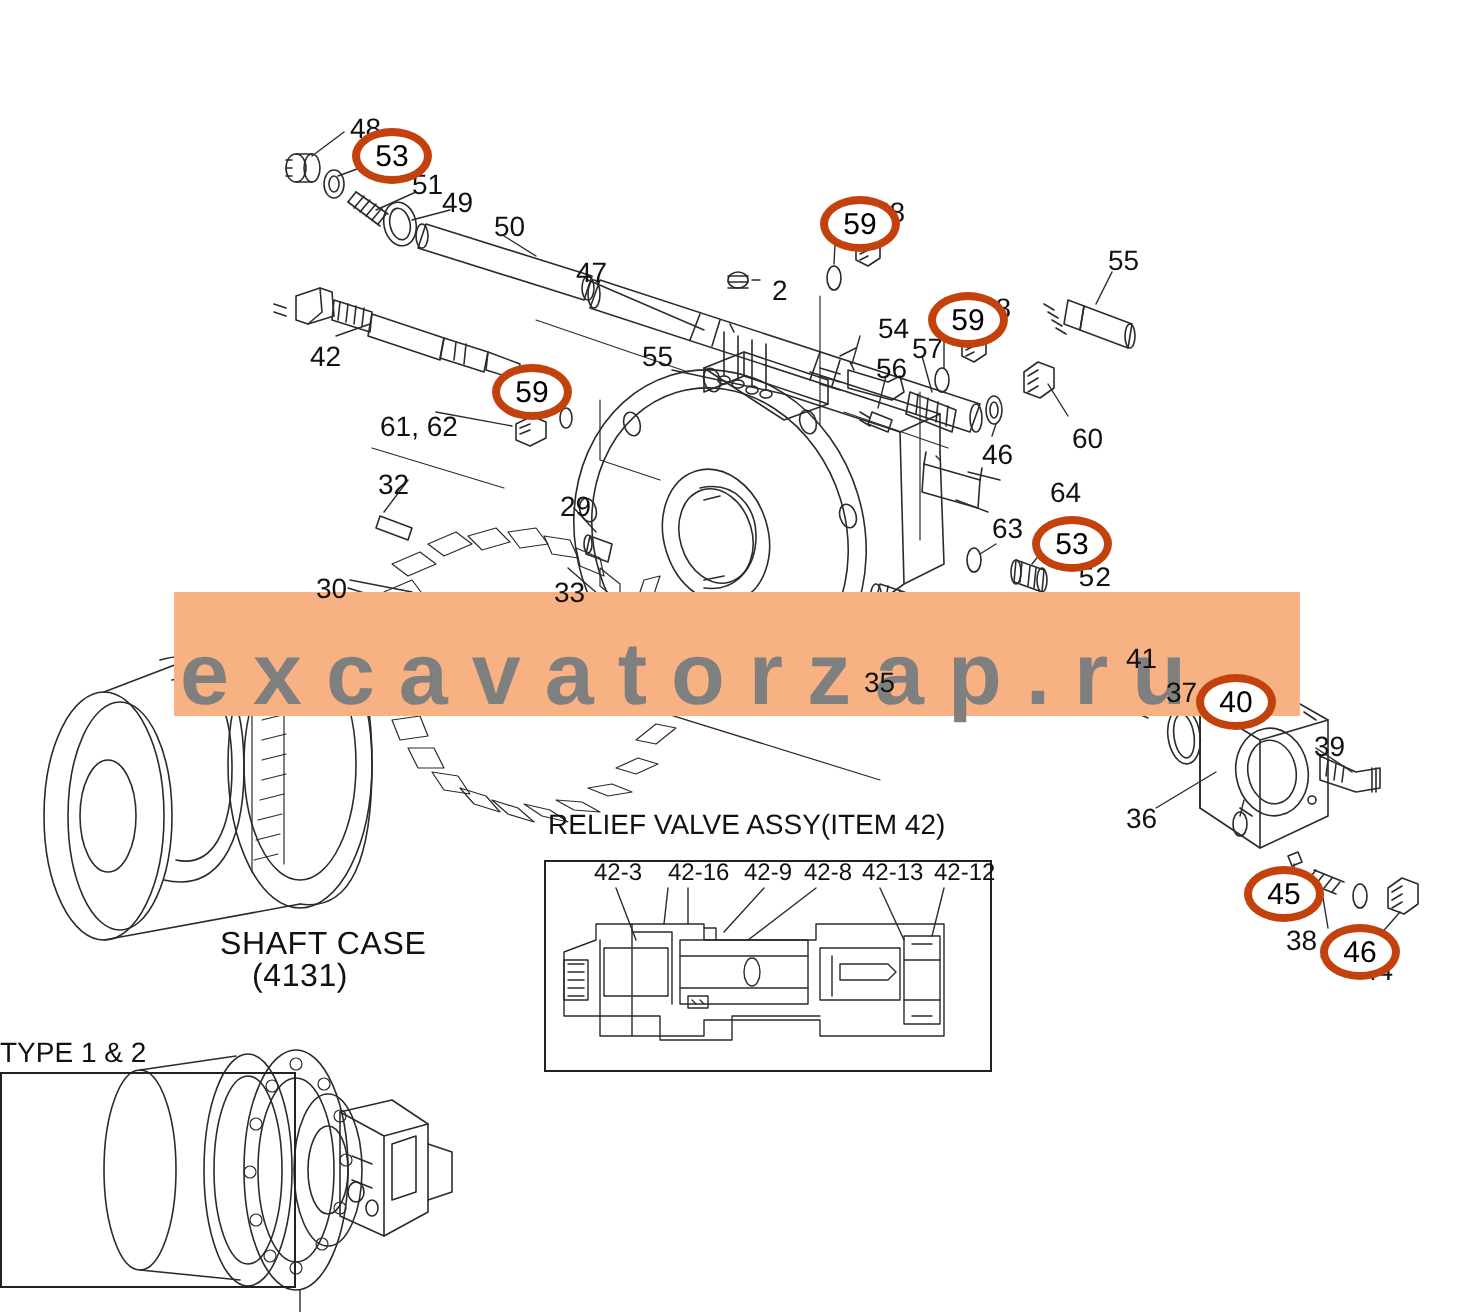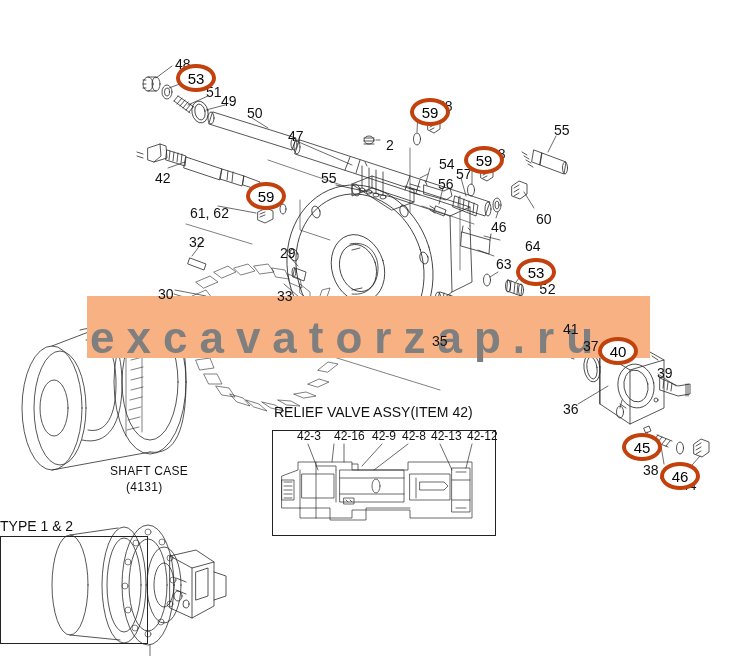--- a/index.html
+++ b/index.html
@@ -5,21 +5,21 @@
   html,body{margin:0;padding:0;background:#ffffff;}
   body{width:736px;height:656px;overflow:hidden;font-family:"Liberation Sans",sans-serif;}
   #stage{position:relative;width:736px;height:656px;background:#ffffff;}
   svg.layer{position:absolute;left:0;top:0;width:736px;height:656px;}
 
   .num{position:absolute;font-family:"Liberation Sans",sans-serif;font-size:14px;color:#111111;
        white-space:nowrap;line-height:1;letter-spacing:0px;}
   .num.sm{font-size:12px;}
   .label{position:absolute;font-family:"Liberation Sans",sans-serif;color:#111;white-space:nowrap;}
   .title-lbl{font-size:14px;}
-  .caps{font-size:12px;letter-spacing:.3px;}
+  .caps{font-size:16px;letter-spacing:.3px;}
 
   
   .hl{position:absolute;width:40px;height:28px;border:4px solid #c2410c;border-radius:50%;
       background:#ffffff;display:flex;align-items:center;justify-content:center;
       font-size:15px;color:#000;font-family:"Liberation Sans",sans-serif;box-sizing:border-box;}
 
   
   #wm-band{position:absolute;background:#f7b183;}
   #wm-text{position:absolute;color:#7f7f7f;font-family:"Liberation Sans",sans-serif;
            font-size:44px;font-weight:bold;letter-spacing:12px;white-space:nowrap;

